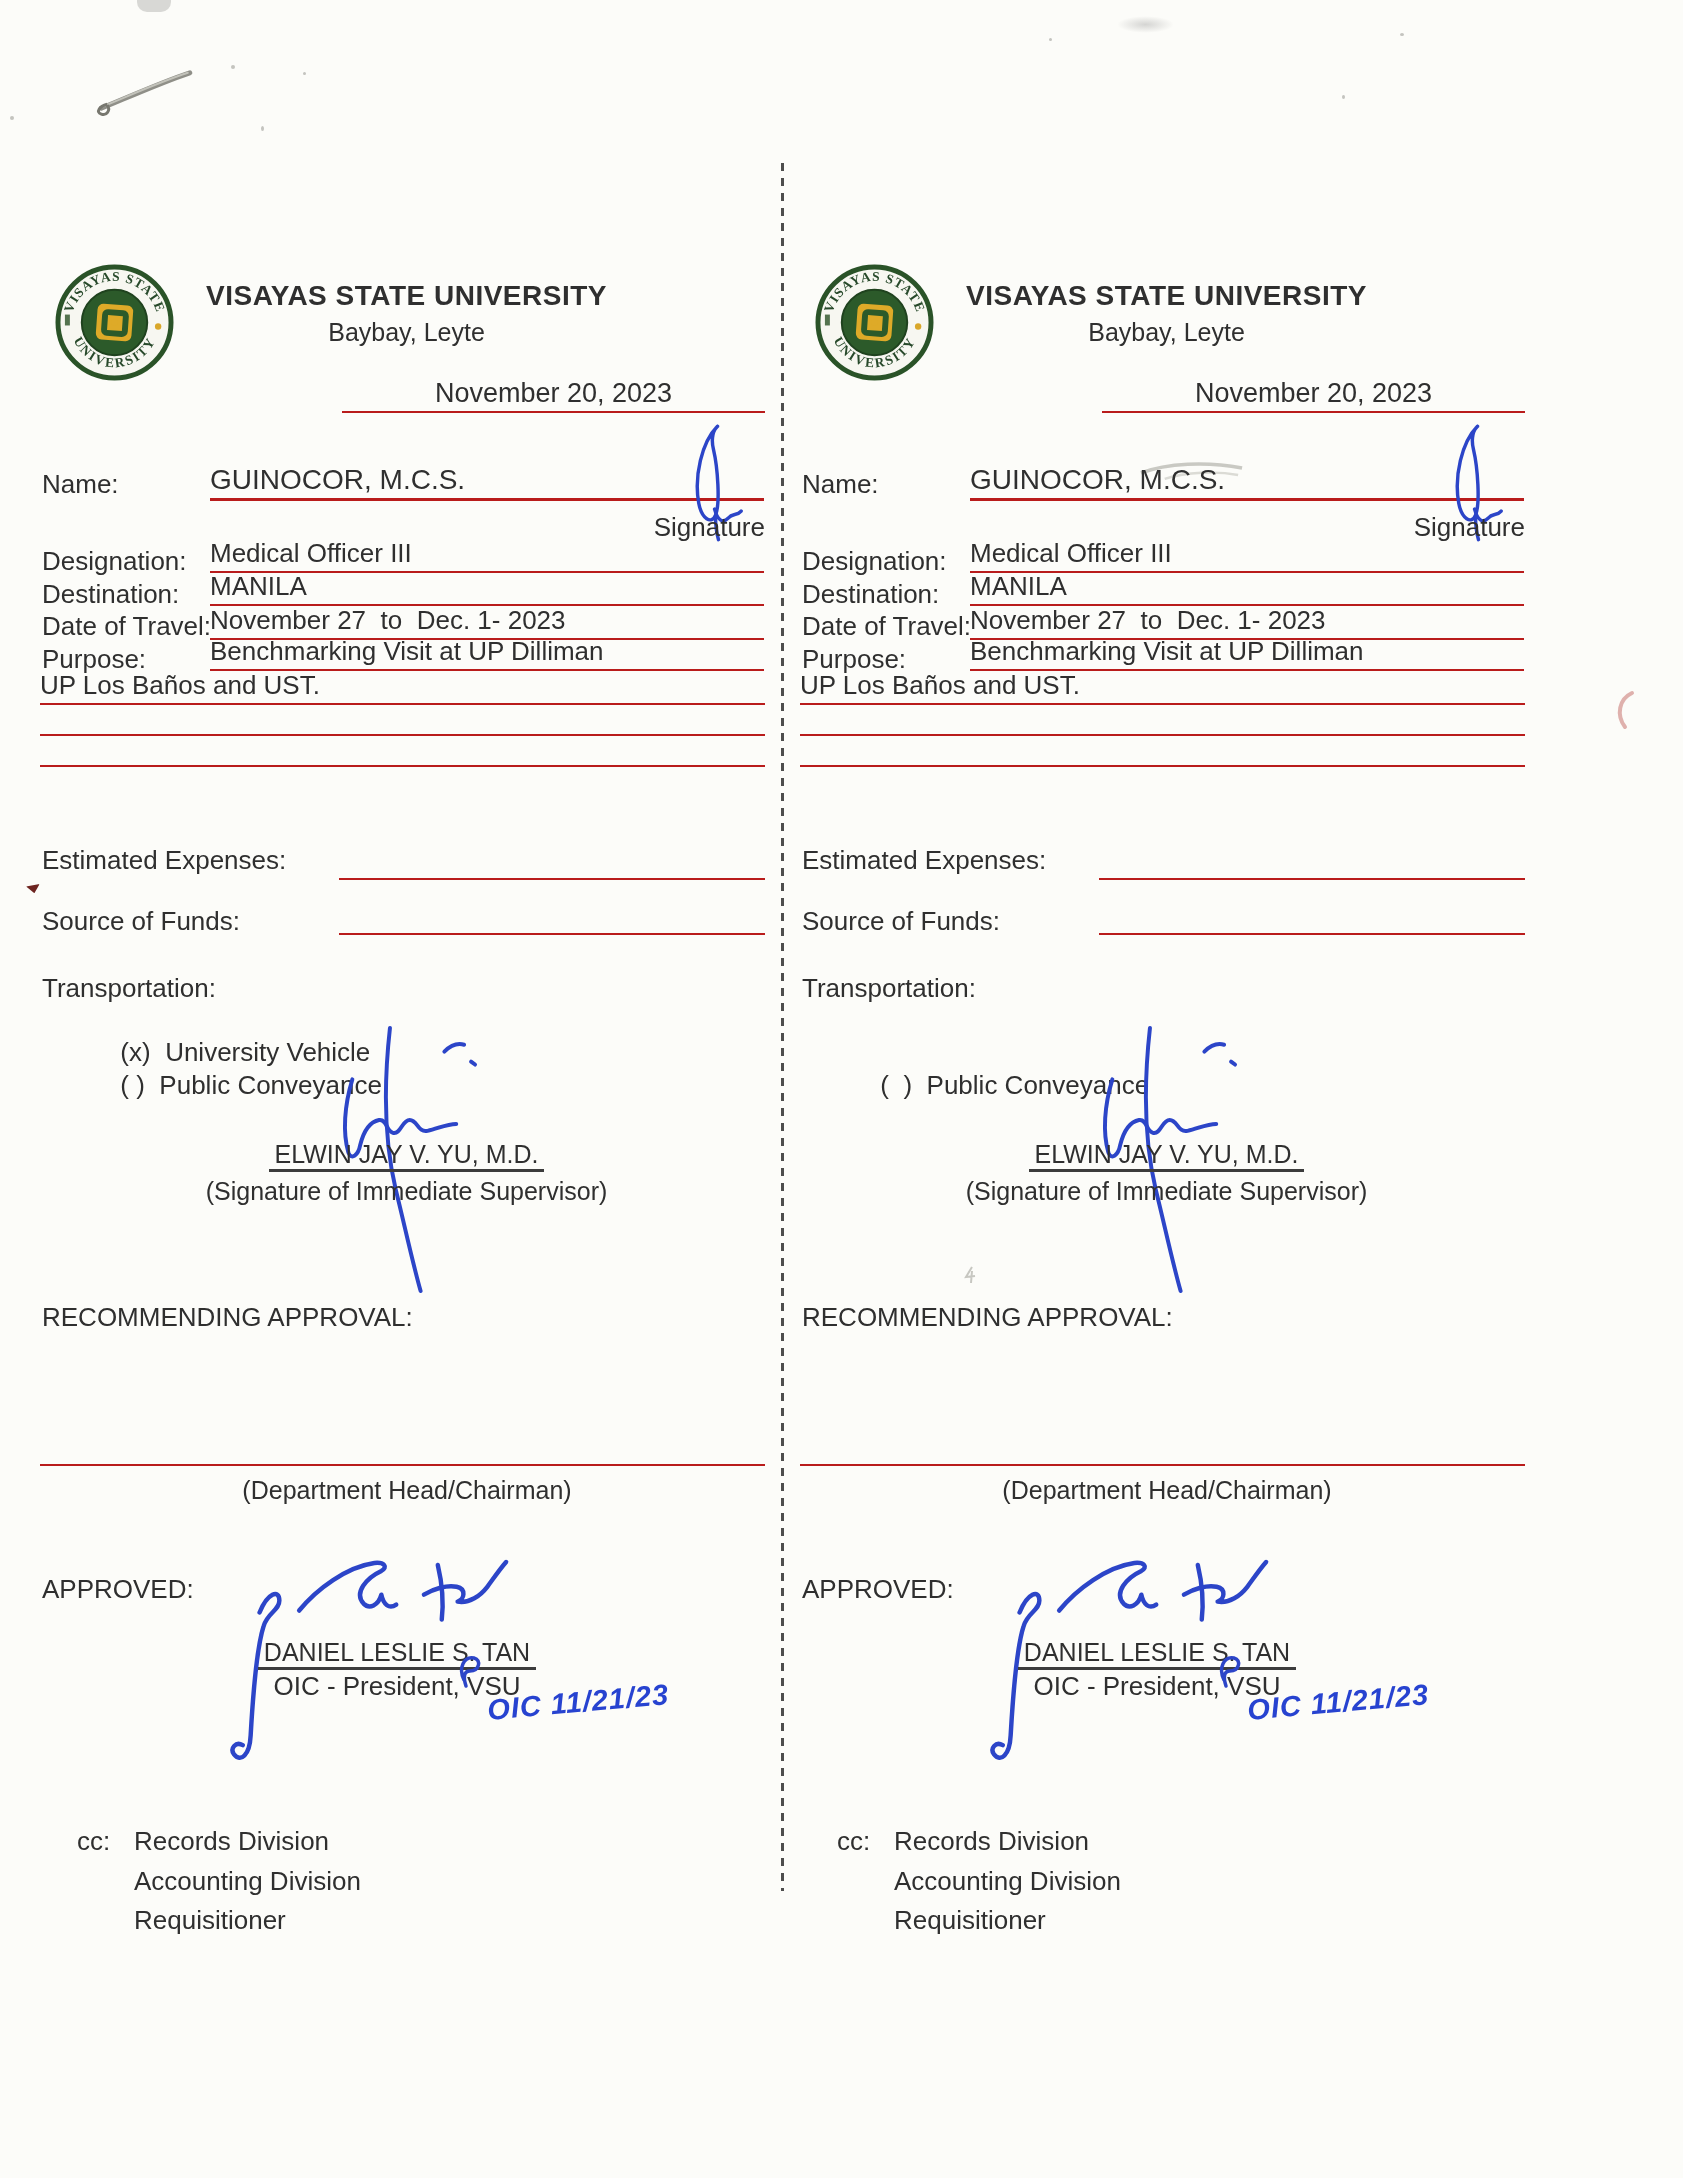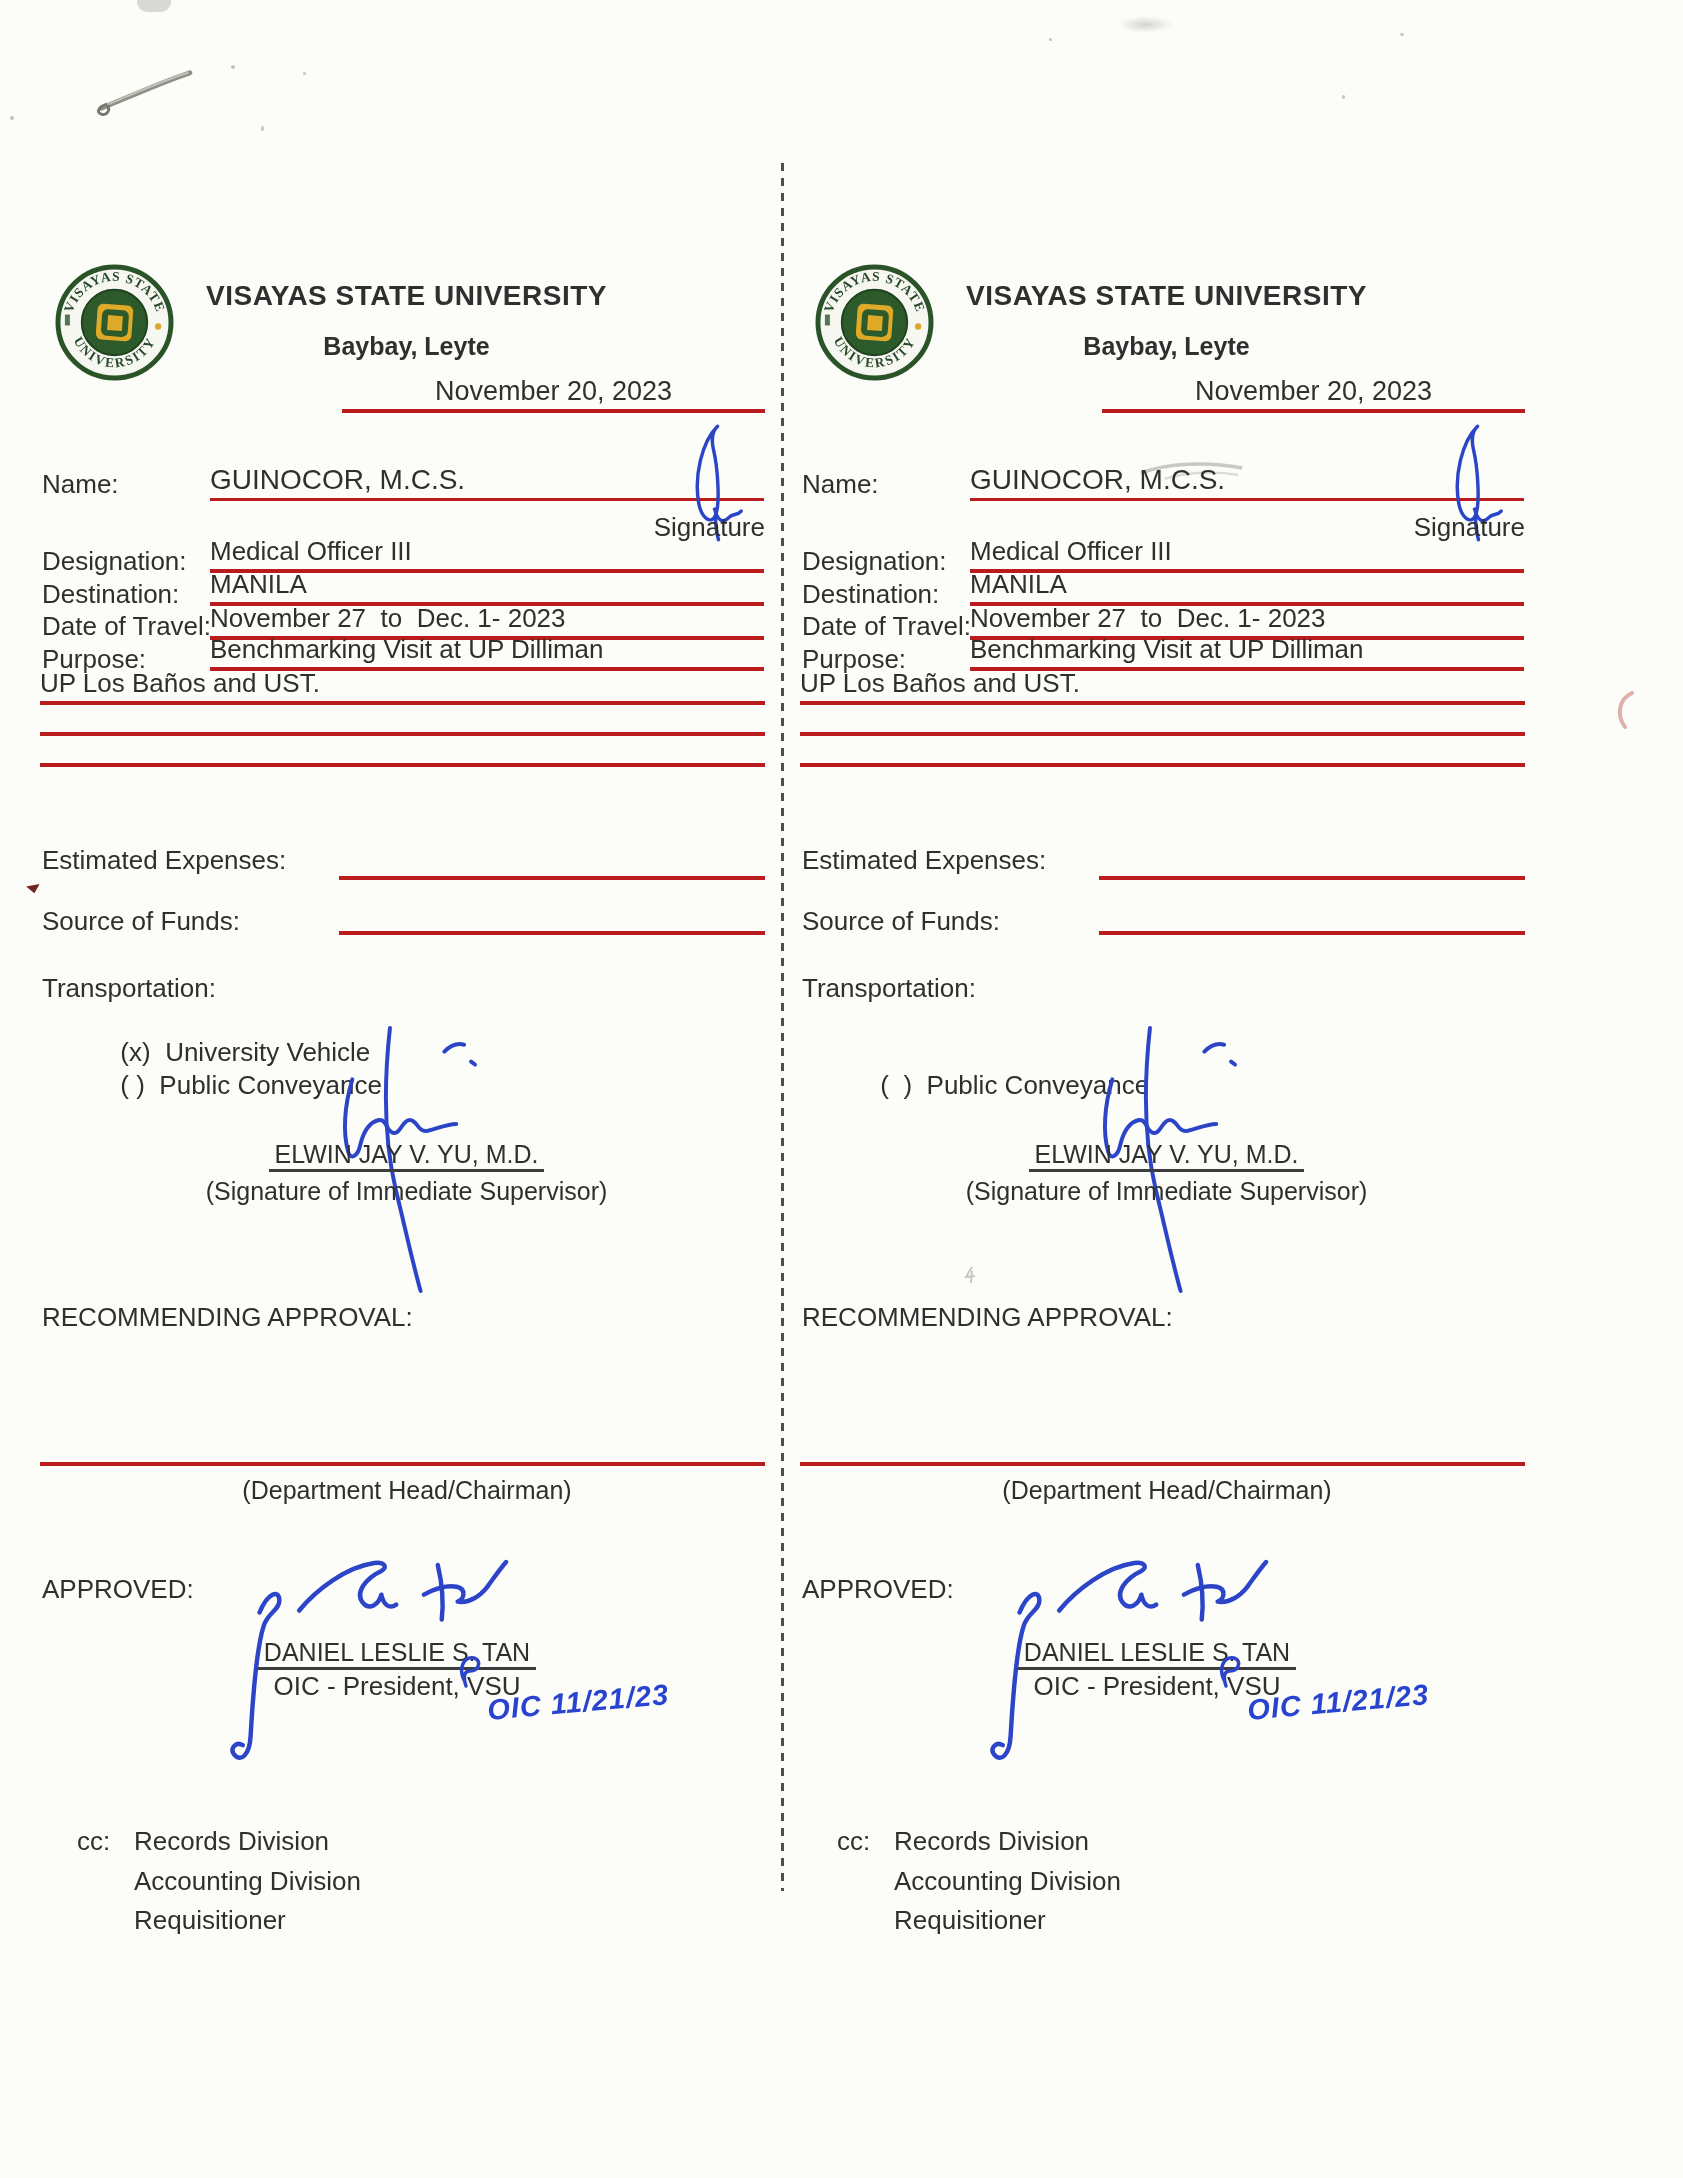--- a/index.html
+++ b/index.html
@@ -6,31 +6,31 @@
   .page{
     position:relative;width:1683px;height:2178px;overflow:hidden;
     background:#fcfcf9;
     font-family:"Liberation Sans", sans-serif;
     color:#2f2f2f;
   }
   .f{position:absolute;line-height:1.15;}
   .lab{font-size:26px;white-space:pre;}
   .val{font-size:26px;white-space:pre;}
   .b{font-weight:normal;}
-  .uline{border-bottom:4px solid #b91c1c;display:flex;align-items:flex-end;padding-bottom:2px;box-sizing:border-box;}
+  .uline{border-bottom:2px solid #b91c1c;display:flex;align-items:flex-end;padding-bottom:2px;box-sizing:border-box;}
   .center{justify-content:center;text-align:center;}
   .form{position:absolute;width:728px;height:1703px;top:248px;}
   .form-left{left:40px;}
   .form-right{left:800px;}
   .divider{
     position:absolute;left:781px;top:163px;width:3px;height:1728px;
     background:repeating-linear-gradient(180deg,#4d4d4d 0 8px,transparent 8px 15px);
   }
   .title{font-size:28px;font-weight:bold;letter-spacing:0.5px;}
-  .subtitle{font-size:25px;margin-top:20px;font-weight:bold;}
+  .subtitle{font-size:25px;margin-top:6px;}
   .name-u{border-bottom:3px solid #3c3c3c;padding:0 6px 1px 6px;}
   .ink{stroke:#2c45c8;fill:none;stroke-linecap:round;stroke-linejoin:round;}
   .annotation{
     color:#2743d0;font-style:italic;font-size:29px;font-weight:bold;
     transform:rotate(-5deg);letter-spacing:1px;white-space:pre;
   }
   .speck{position:absolute;border-radius:50%;background:#8b8b85;opacity:.5;}
   .artifact{position:absolute;}
 </style>
 </head>

